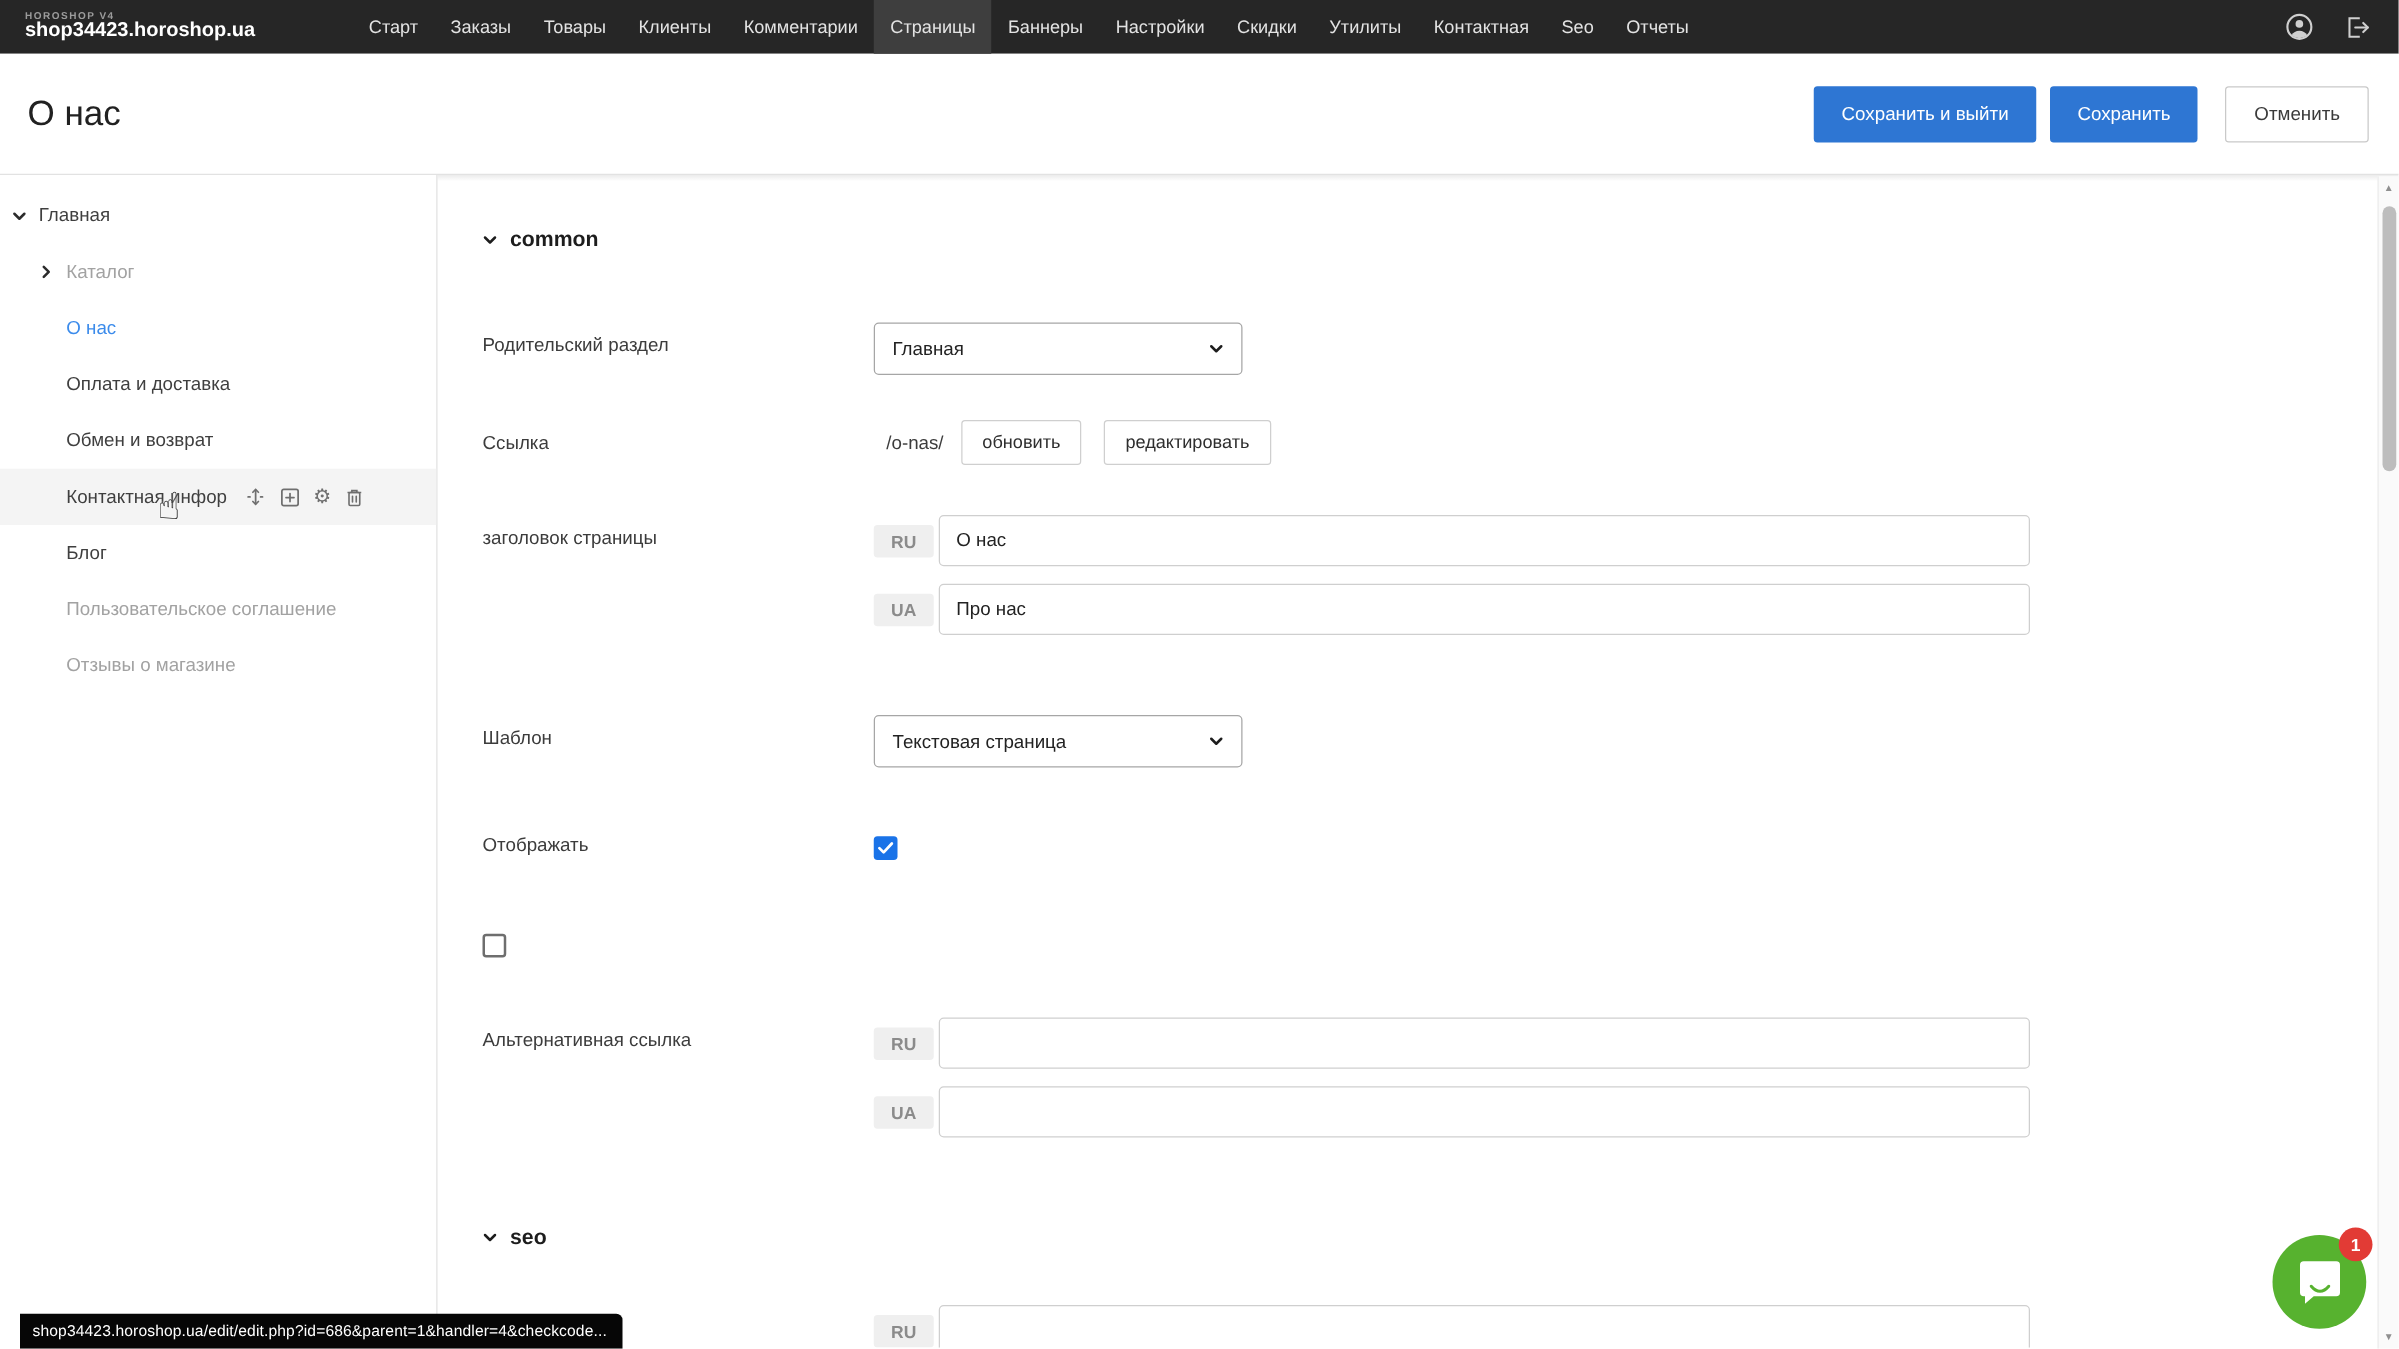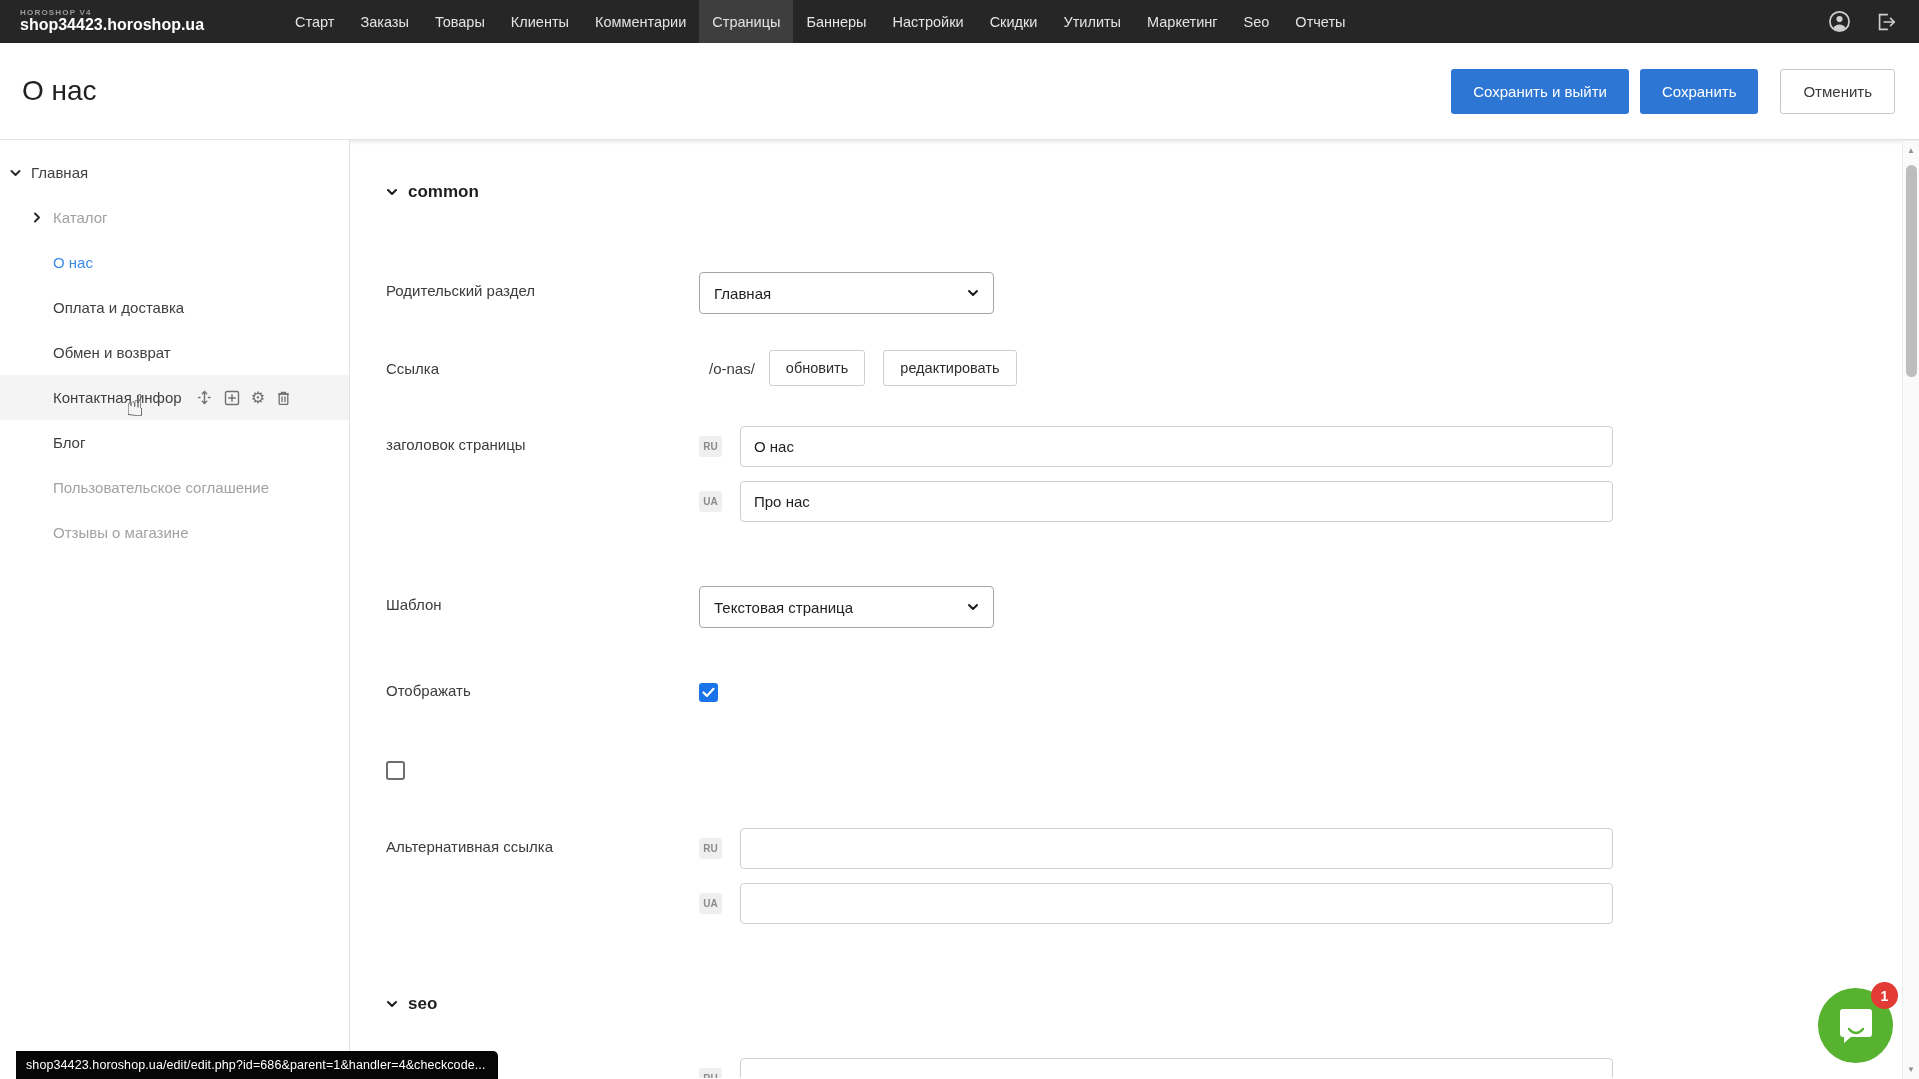--- a/index.html
+++ b/index.html
@@ -39,31 +39,31 @@
   .tree-item.hovered { background:#f4f4f4; }
   .tree-icons { display:flex; align-items:center; gap:11px; margin-left:14px; }
   .tree-icons svg, .tree-icons span { display:block; color:#6f6f6f; }
   .gear-glyph { font-size:16px; color:#6f6f6f; line-height:1; }
 
   .hand-cursor { position:absolute; left:126px; top:388px; font-size:30px; color:#2f2f2f; font-family:"DejaVu Sans",sans-serif; pointer-events:none; text-shadow:0 0 2px #fff; }
 
   
   .main { flex:1; position:relative; padding:42px 0 0 36px; overflow:hidden; }
   .main::before { content:""; position:absolute; top:0; left:0; right:0; height:5px; background:linear-gradient(#00000014,transparent); }
-  .section-head { display:flex; align-items:center; font-size:17px; font-weight:bold; color:#1d1d1d; margin-bottom:70px; cursor:pointer; }
+  .section-head { display:flex; align-items:center; font-size:17px; font-weight:bold; color:#1d1d1d; margin-bottom:56px; cursor:pointer; }
   .section-head .chev { margin-right:10px; display:flex; }
   .frow { display:flex; }
   .frow-label { width:313px; flex-shrink:0; font-size:15px; color:#3c3c3c; padding-top:10px; }
   .hint { font-size:12.5px; color:#a3a3a3; margin-top:7px; width:250px; }
 
   .selectbox { width:295px; height:42px; border:1px solid #a6a6a6; border-radius:4px; display:flex; align-items:center; padding:0 14px; font-size:15px; color:#222; cursor:pointer; background:#fff; }
   .selectbox .sel-chev { margin-left:auto; display:flex; }
 
   .lang-row { display:flex; align-items:center; margin-bottom:14px; }
-  .lang-badge { width:23px; text-align:center; font-size:10px; font-weight:bold; color:#8b8b8b; background:#efefef; border-radius:3px; padding:5px 0; margin-right:18px; flex-shrink:0; }
+  .lang-badge { width:48px; text-align:center; font-size:14px; font-weight:bold; color:#8b8b8b; background:#efefef; border-radius:3px; padding:5px 0; margin-right:4px; flex-shrink:0; }
   .txt-input { width:873px; height:41px; border:1px solid #cfcfcf; border-radius:4px; font-size:15px; color:#222; padding:0 13px; font-family:inherit; background:#fff; }
 
   .link-row { align-items:center; }
   .link-path { font-size:15px; color:#3c3c3c; margin-left:10px; }
   .btn-small { background:#fff; border:1px solid #cfcfcf; border-radius:3px; font-size:14.5px; color:#2e2e2e; padding:9px 16px; font-family:inherit; cursor:pointer; }
   .ml14 { margin-left:14px; } .ml18 { margin-left:18px; }
 
   .cb { width:19px; height:19px; border-radius:3px; margin-top:11px; cursor:pointer; }
   .cb-on { background:#1a73e8; display:flex; align-items:center; justify-content:center; }
   .cb-off { background:#fff; border:2px solid #6e6e6e; }
@@ -94,21 +94,21 @@
     <div class="topnav-item">Старт</div>
     <div class="topnav-item">Заказы</div>
     <div class="topnav-item">Товары</div>
     <div class="topnav-item">Клиенты</div>
     <div class="topnav-item">Комментарии</div>
     <div class="topnav-item active">Страницы</div>
     <div class="topnav-item">Баннеры</div>
     <div class="topnav-item">Настройки</div>
     <div class="topnav-item">Скидки</div>
     <div class="topnav-item">Утилиты</div>
-    <div class="topnav-item">Маркетинг</div>
+    <div class="topnav-item">Контактная</div>
     <div class="topnav-item">Seo</div>
     <div class="topnav-item">Отчеты</div>
   </div>
   <div class="topbar-icons">
     <span>
       <svg width="23" height="23" viewBox="0 0 24 24">
           <circle cx="12" cy="12" r="10" fill="none" stroke="#cfcfcf" stroke-width="1.8"></circle>
           <circle cx="12" cy="9.5" r="3.2" fill="#cfcfcf"></circle>
           <path d="M5.5 19a7.5 7.5 0 0 1 13 0 10 10 0 0 1-13 0z" fill="#cfcfcf"></path>
         </svg>

